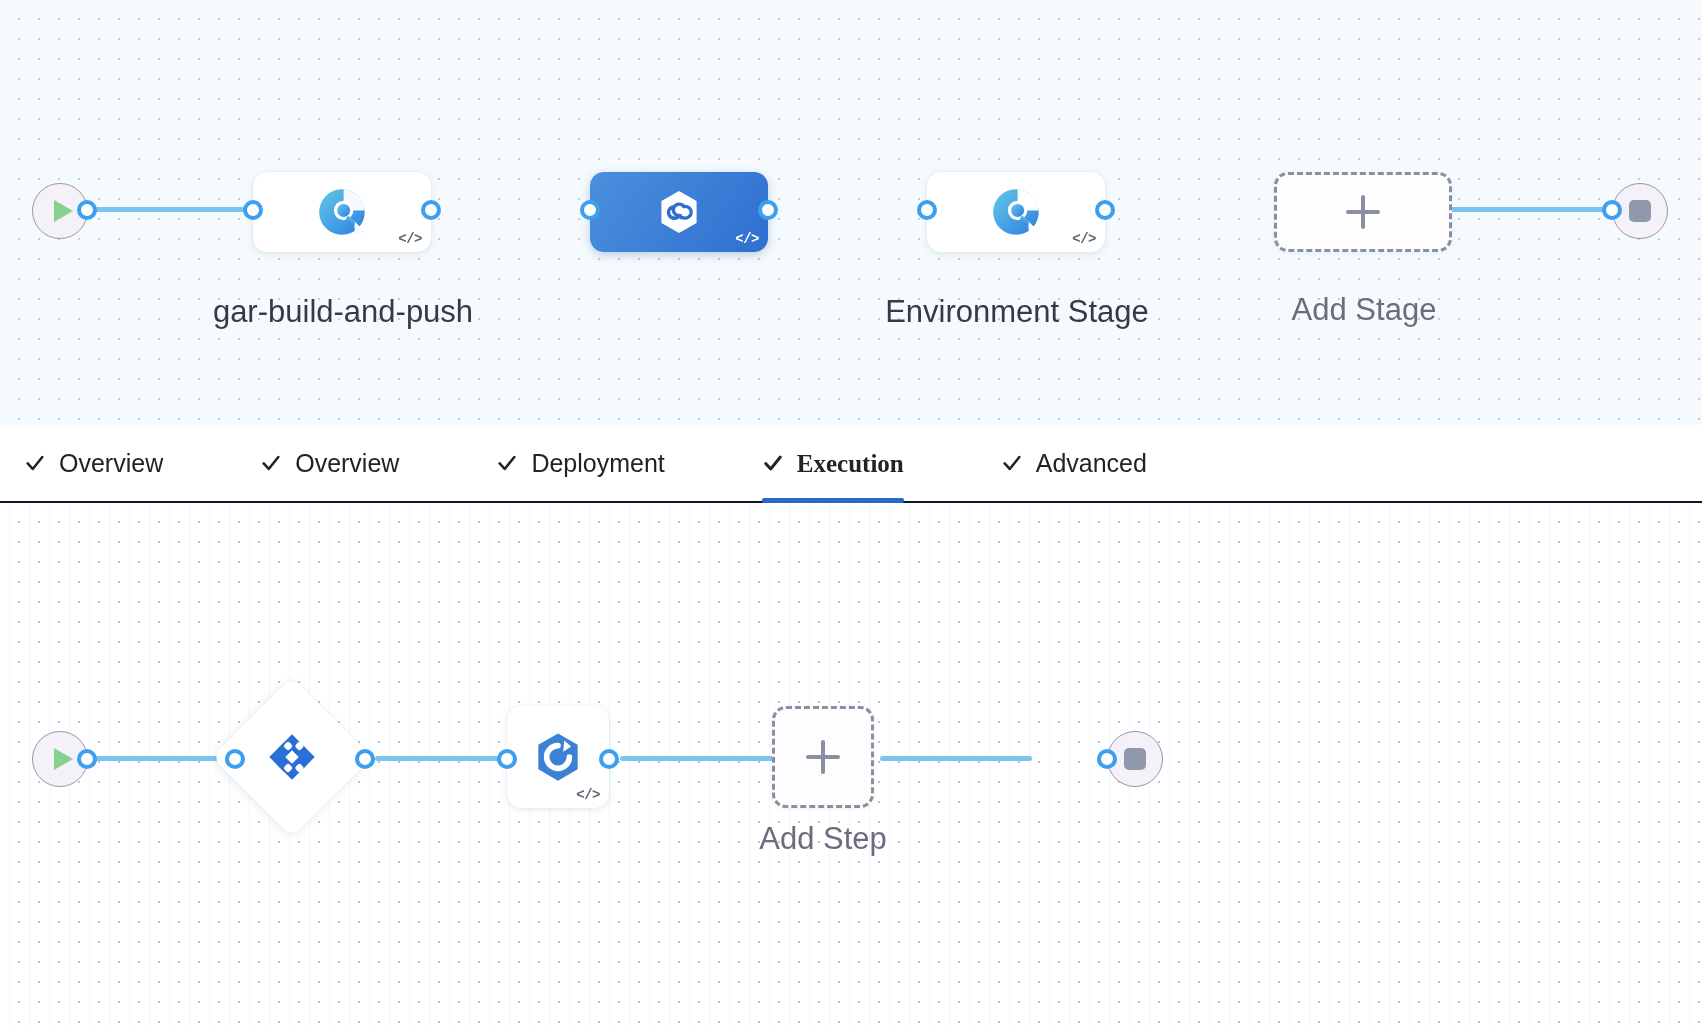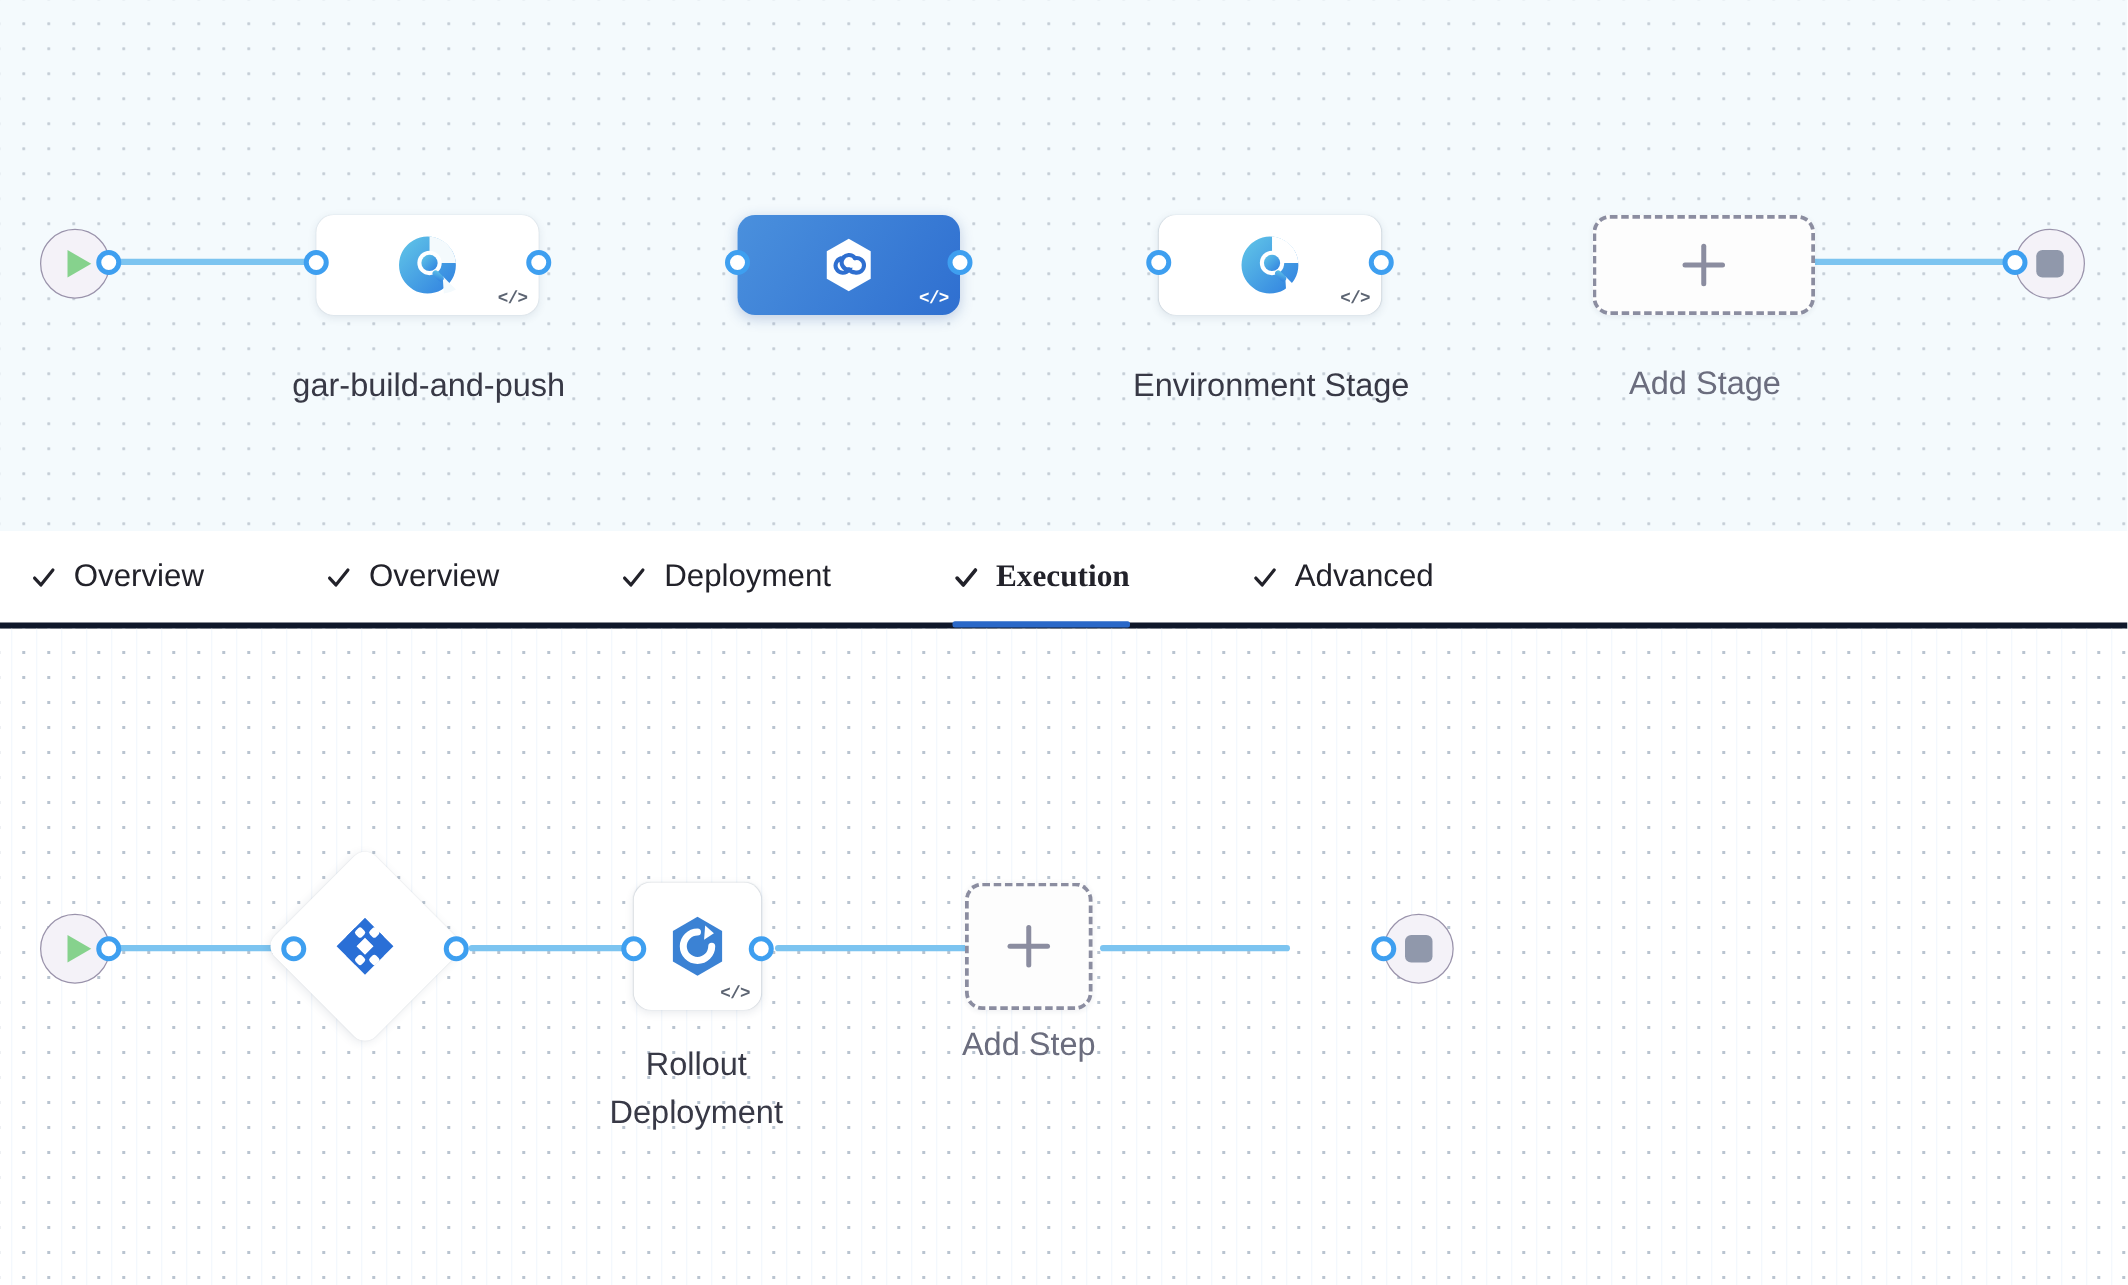--- a/index.html
+++ b/index.html
@@ -33,21 +33,21 @@
     overflow: hidden;
     flex: none;
   }
 
   
   .tab-bar {
     position: relative;
     width: 100%;
     height: 78px;
     background: #ffffff;
-    border-bottom: 5px solid #0f172a;
+    border-bottom: 2px solid #0f172a;
     flex: none;
     display: flex;
     align-items: center;
     padding-left: 24px;
   }
   .tab {
     position: relative;
     height: 78px;
     display: flex;
     align-items: center;
@@ -185,21 +185,21 @@
     background: #ffffff;
     transform: rotate(45deg);
     border-radius: 12px;
     box-shadow: 0 2px 8px rgba(40,60,90,0.10), 0 0 1px rgba(40,60,90,0.15);
   }
   .node.diamond .node-icon { position: relative; z-index: 2; }
 
   .node-label {
     position: absolute;
     text-align: center;
-    font-size: 26px;
+    font-size: 31px;
     line-height: 1.45;
     color: #383946;
     white-space: pre-line;
   }
   .node-label.muted { color: #6b6d7e; }
 
   .node-icon { display: block; }
 </style>
 </head>
 <body>
@@ -365,21 +365,20 @@
       <div class="node" style="left:507px; top:203px; width:102px; height:102px;">
         <svg class="node-icon" width="56" height="56" viewBox="0 0 64 64">
           <path d="M32 5 L54.5 18 L54.5 46 L32 59 L9.5 46 L9.5 18 Z" fill="#3b82d4"></path>
           <path d="M32 19 a13 13 0 1 0 13 13" fill="none" stroke="#ffffff" stroke-width="6.4" stroke-linecap="round"></path>
           <path d="M39 13 L47 20 L38 26 Z" fill="#ffffff"></path>
         </svg>
         <span class="code-badge">&lt;/&gt;</span>
       </div>
       <div class="port" style="left:497px; top:246px;"></div>
       <div class="port" style="left:599px; top:246px;"></div>
-      <div class="node-label" style="left:462px; top:330px; width:190px;">Rollout Deployment</div>
 
       <div class="node dashed" style="left:772px; top:203px; width:102px; height:102px;">
         <div class="plus"></div>
       </div>
       <div class="node-label muted" style="left:743px; top:314px; width:160px;">Add Step</div>
 
       <div class="terminal" style="left:1107px; top:228px;">
         <div class="stop-sq"></div>
       </div>
       <div class="port" style="left:1097px; top:246px;"></div>

